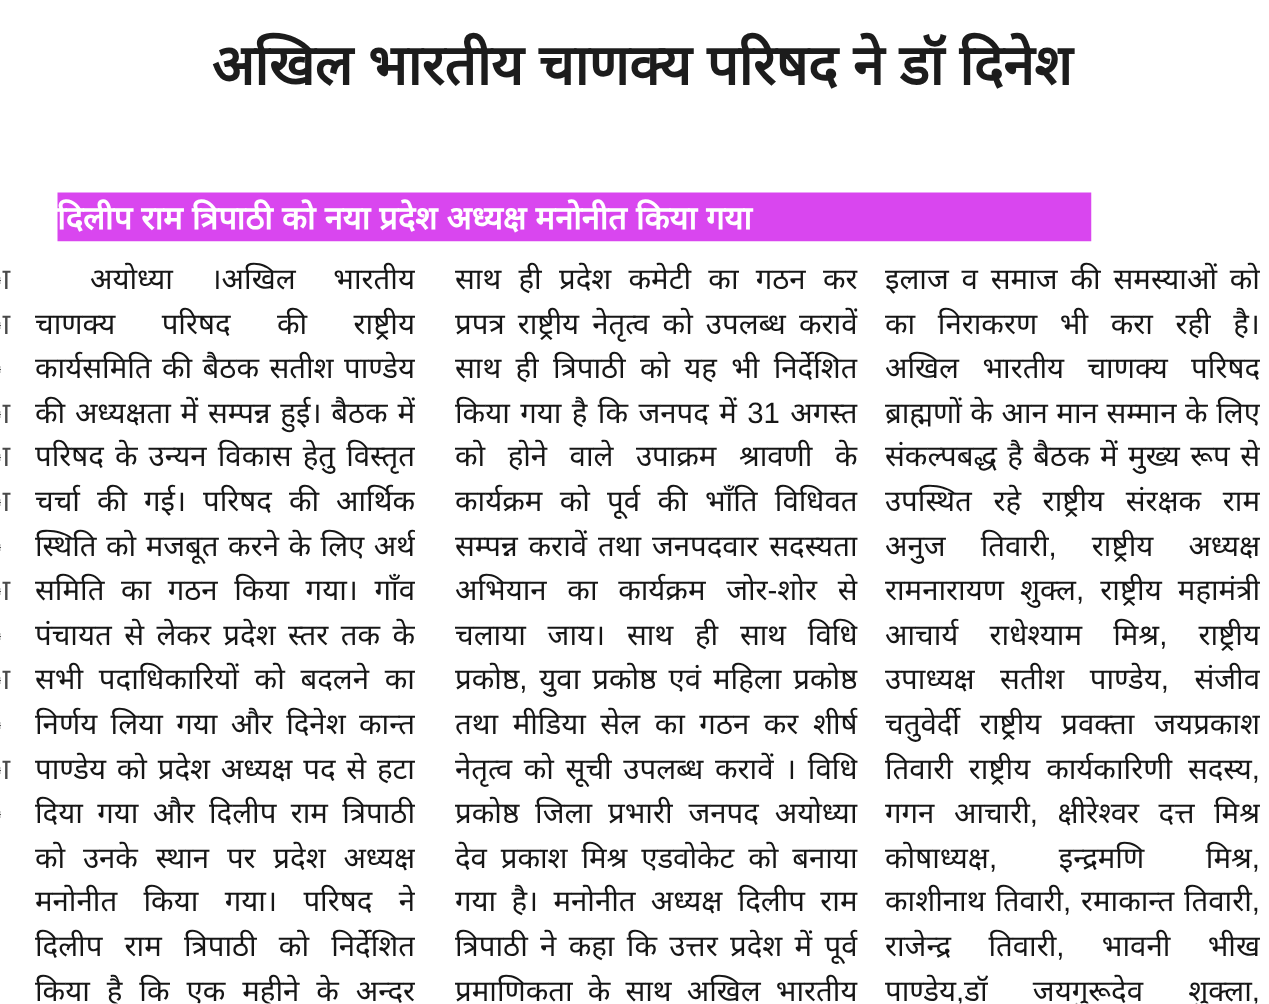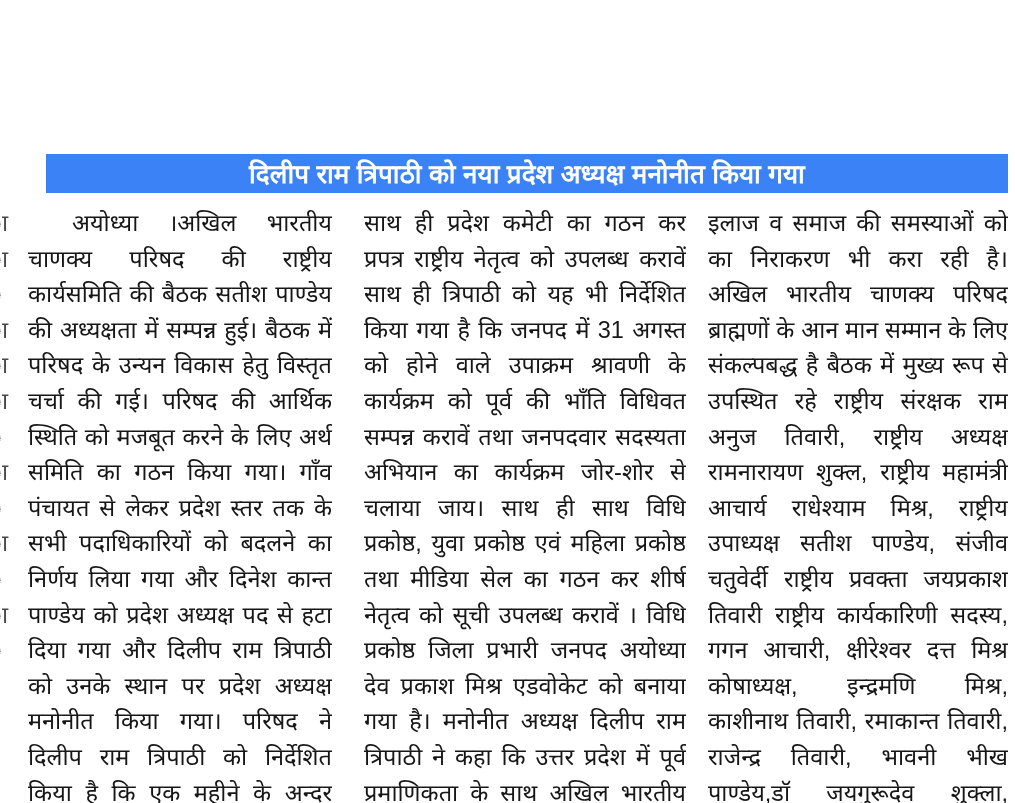--- a/index.html
+++ b/index.html
@@ -35,26 +35,25 @@
   }
   .headline .hl-line {
     display: block;
   }
 
   
   .subhead-banner {
     position: absolute;
     left: 46px;
     top: 154px;
-    width: 962px;
+    width: 827px;
     height: 39px;
-    background: #3b82f6;
+    background: #d946ef;
     display: flex;
     align-items: center;
-    justify-content: center;
   }
   .subhead-text {
     color: #ffffff;
     font-size: 26px;
     font-weight: 700;
     line-height: 30px;
     white-space: nowrap;
     letter-spacing: 0.1px;
   }
 
@@ -101,20 +100,21 @@
   .column p:last-child {
     text-align: justify;
   }
 </style>
 </head>
 <body>
 
 <div id="page">
 
   <div class="headline">
+    <span class="hl-line">अखिल भारतीय चाणक्य परिषद ने डॉ दिनेश</span>
   </div>
 
   <div class="subhead-banner">
     <span class="subhead-text">दिलीप राम त्रिपाठी को नया प्रदेश अध्यक्ष मनोनीत किया गया</span>
   </div>
 
   <div class="body-area">
 
     <div class="column col-edge">
       <p>ा ा ॖ ा ा ा ॖ ा ॖ ा ॖ ा ॖ</p>

